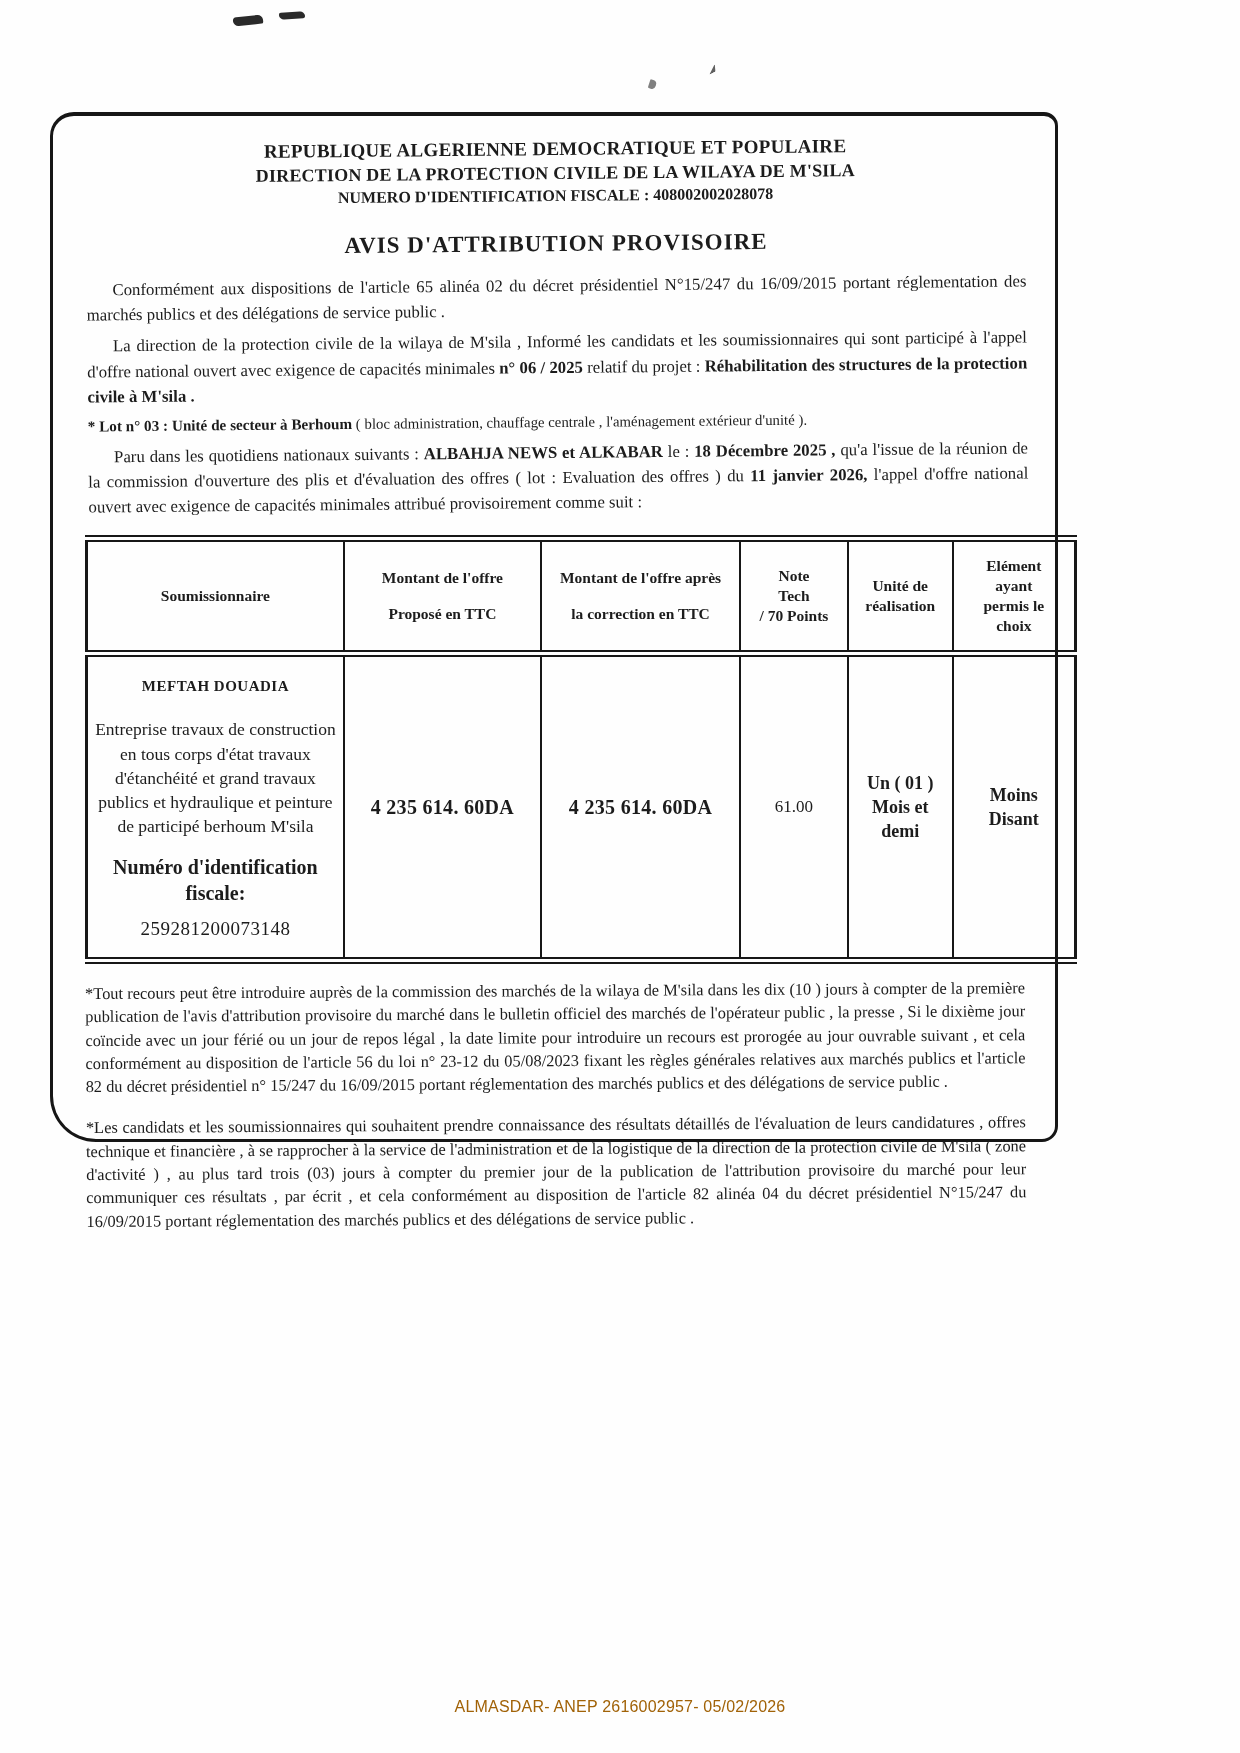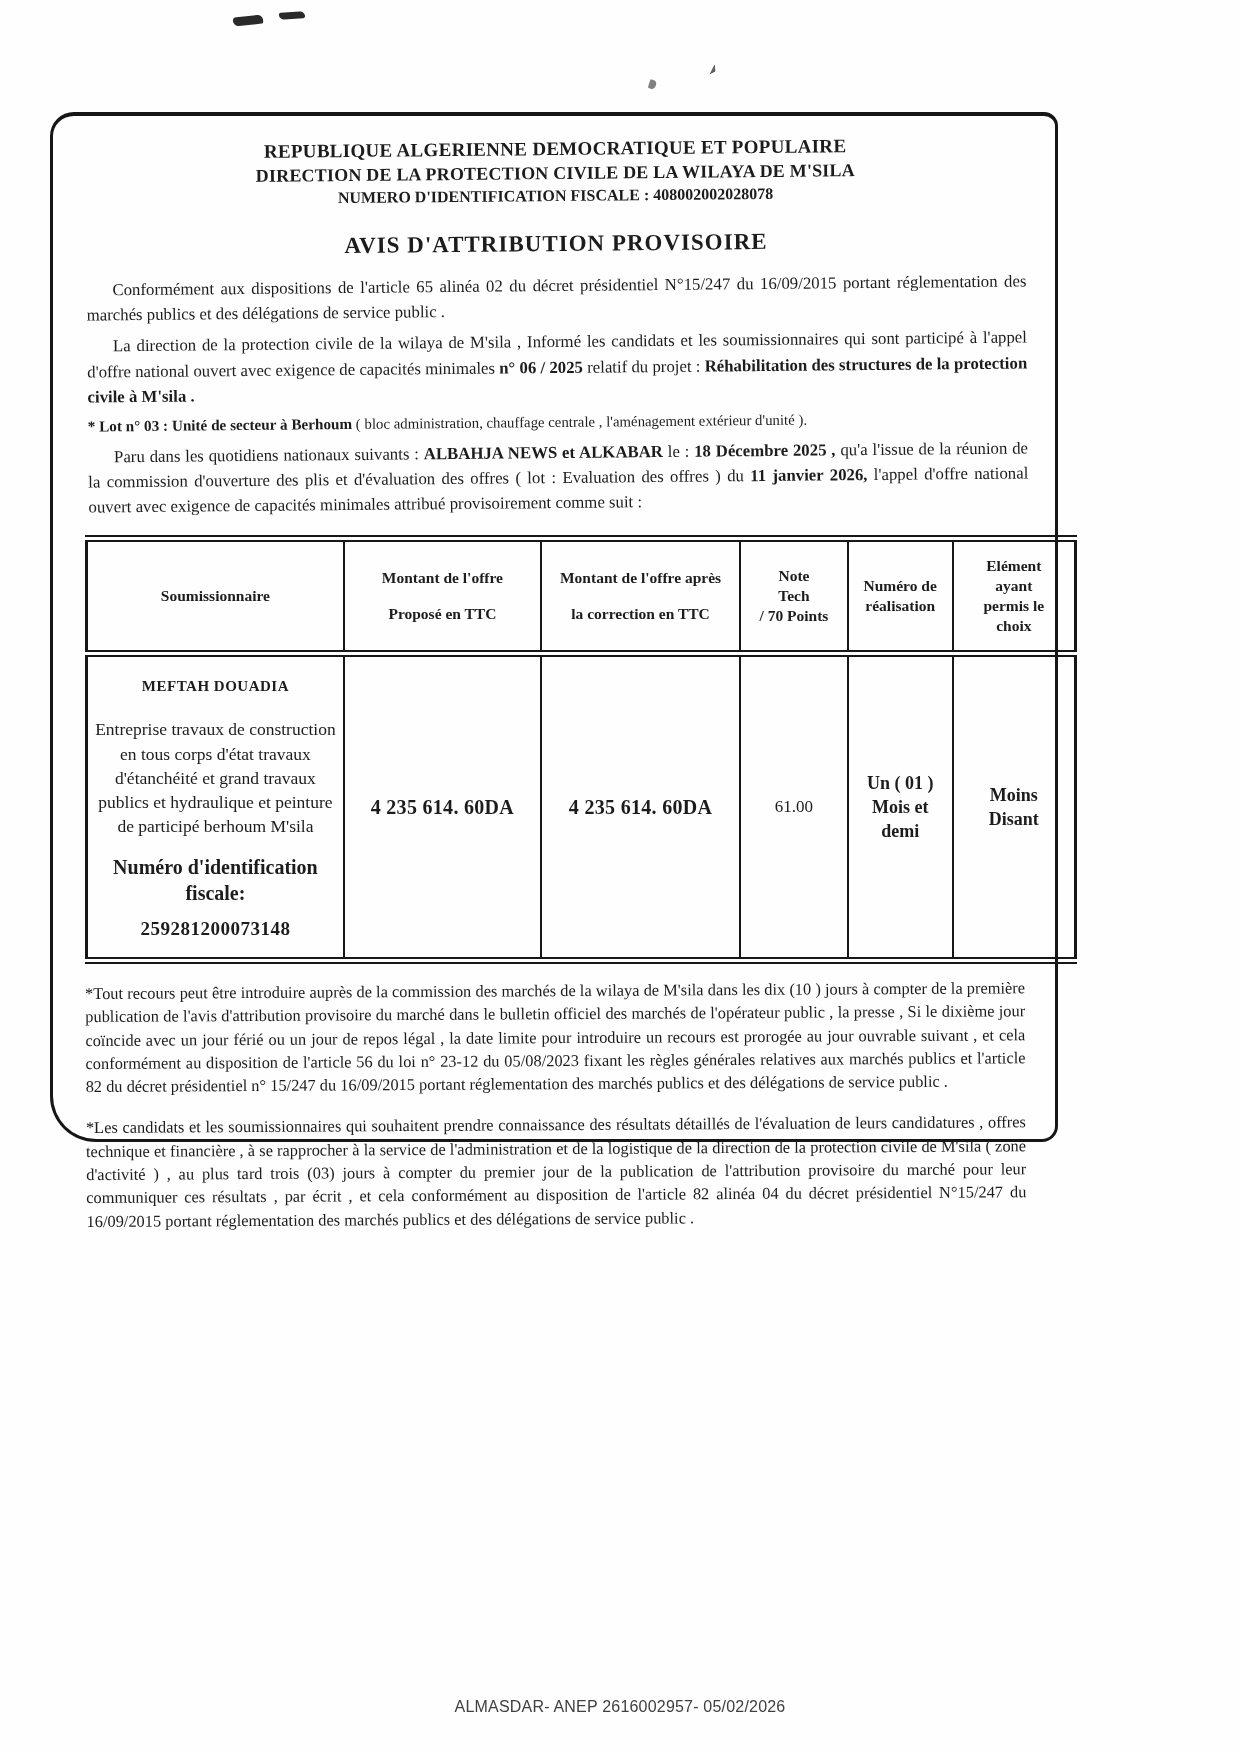--- a/index.html
+++ b/index.html
@@ -55,33 +55,33 @@
   table.award thead th{
     border-bottom:7px double #171717;
     font-size:15.5px;font-weight:bold;line-height:1.3;
     height:96px;
   }
   table.award tbody td{height:288px;}
   .hdr-gap{margin-top:16px;}
   .cell-soum .name{font-size:15px;font-weight:bold;letter-spacing:.5px;margin-top:4px;}
   .cell-soum .desc{font-size:17.5px;line-height:1.38;margin-top:22px;}
   .cell-soum .nif-label{font-size:20px;font-weight:bold;line-height:1.3;margin-top:16px;}
-  .cell-soum .nif{font-size:19px;font-weight:bold;margin-top:12px;letter-spacing:.5px;text-align:center;}
+  .cell-soum .nif{font-size:19px;font-weight:normal;margin-top:12px;letter-spacing:.5px;text-align:center;}
   .amount{font-size:20px;font-weight:bold;letter-spacing:.3px;}
   .note-val{font-size:17px;font-weight:normal;}
   .delai-val{font-size:18px;font-weight:bold;line-height:1.35;padding:0 10px;}
   .element-val{font-size:18px;font-weight:bold;line-height:1.35;padding:0 18px;}
 
   .footer-notes{margin-top:18px;font-size:16.4px;line-height:1.42;text-align:justify;}
   .footer-notes p{margin:0 0 18px 0;}
 
   .page-footer{
     position:absolute;left:0;top:1698px;width:100%;text-align:center;
     font-family:"Liberation Sans","DejaVu Sans",sans-serif;
-    font-size:16px;color:#404040;letter-spacing:.2px;
+    font-size:16px;color:#a16207;letter-spacing:.2px;
   }
 </style>
 </head>
 <body>
 
 <div class="artifact a1"></div>
 <div class="artifact a2"></div>
 <div class="artifact a3"></div>
 <div class="artifact a4"></div>
 
@@ -125,21 +125,21 @@
         <th>
           <div>Montant de l'offre après</div>
           <div class="hdr-gap">la correction en TTC</div>
         </th>
         <th>
           <div>Note</div>
           <div>Tech</div>
           <div>/ 70 Points</div>
         </th>
         <th>
-          <div>Numéro de</div>
+          <div>Unité de</div>
           <div>réalisation</div>
         </th>
         <th>
           <div>Elément</div>
           <div>ayant</div>
           <div>permis le</div>
           <div>choix</div>
         </th>
       </tr>
     </thead>

